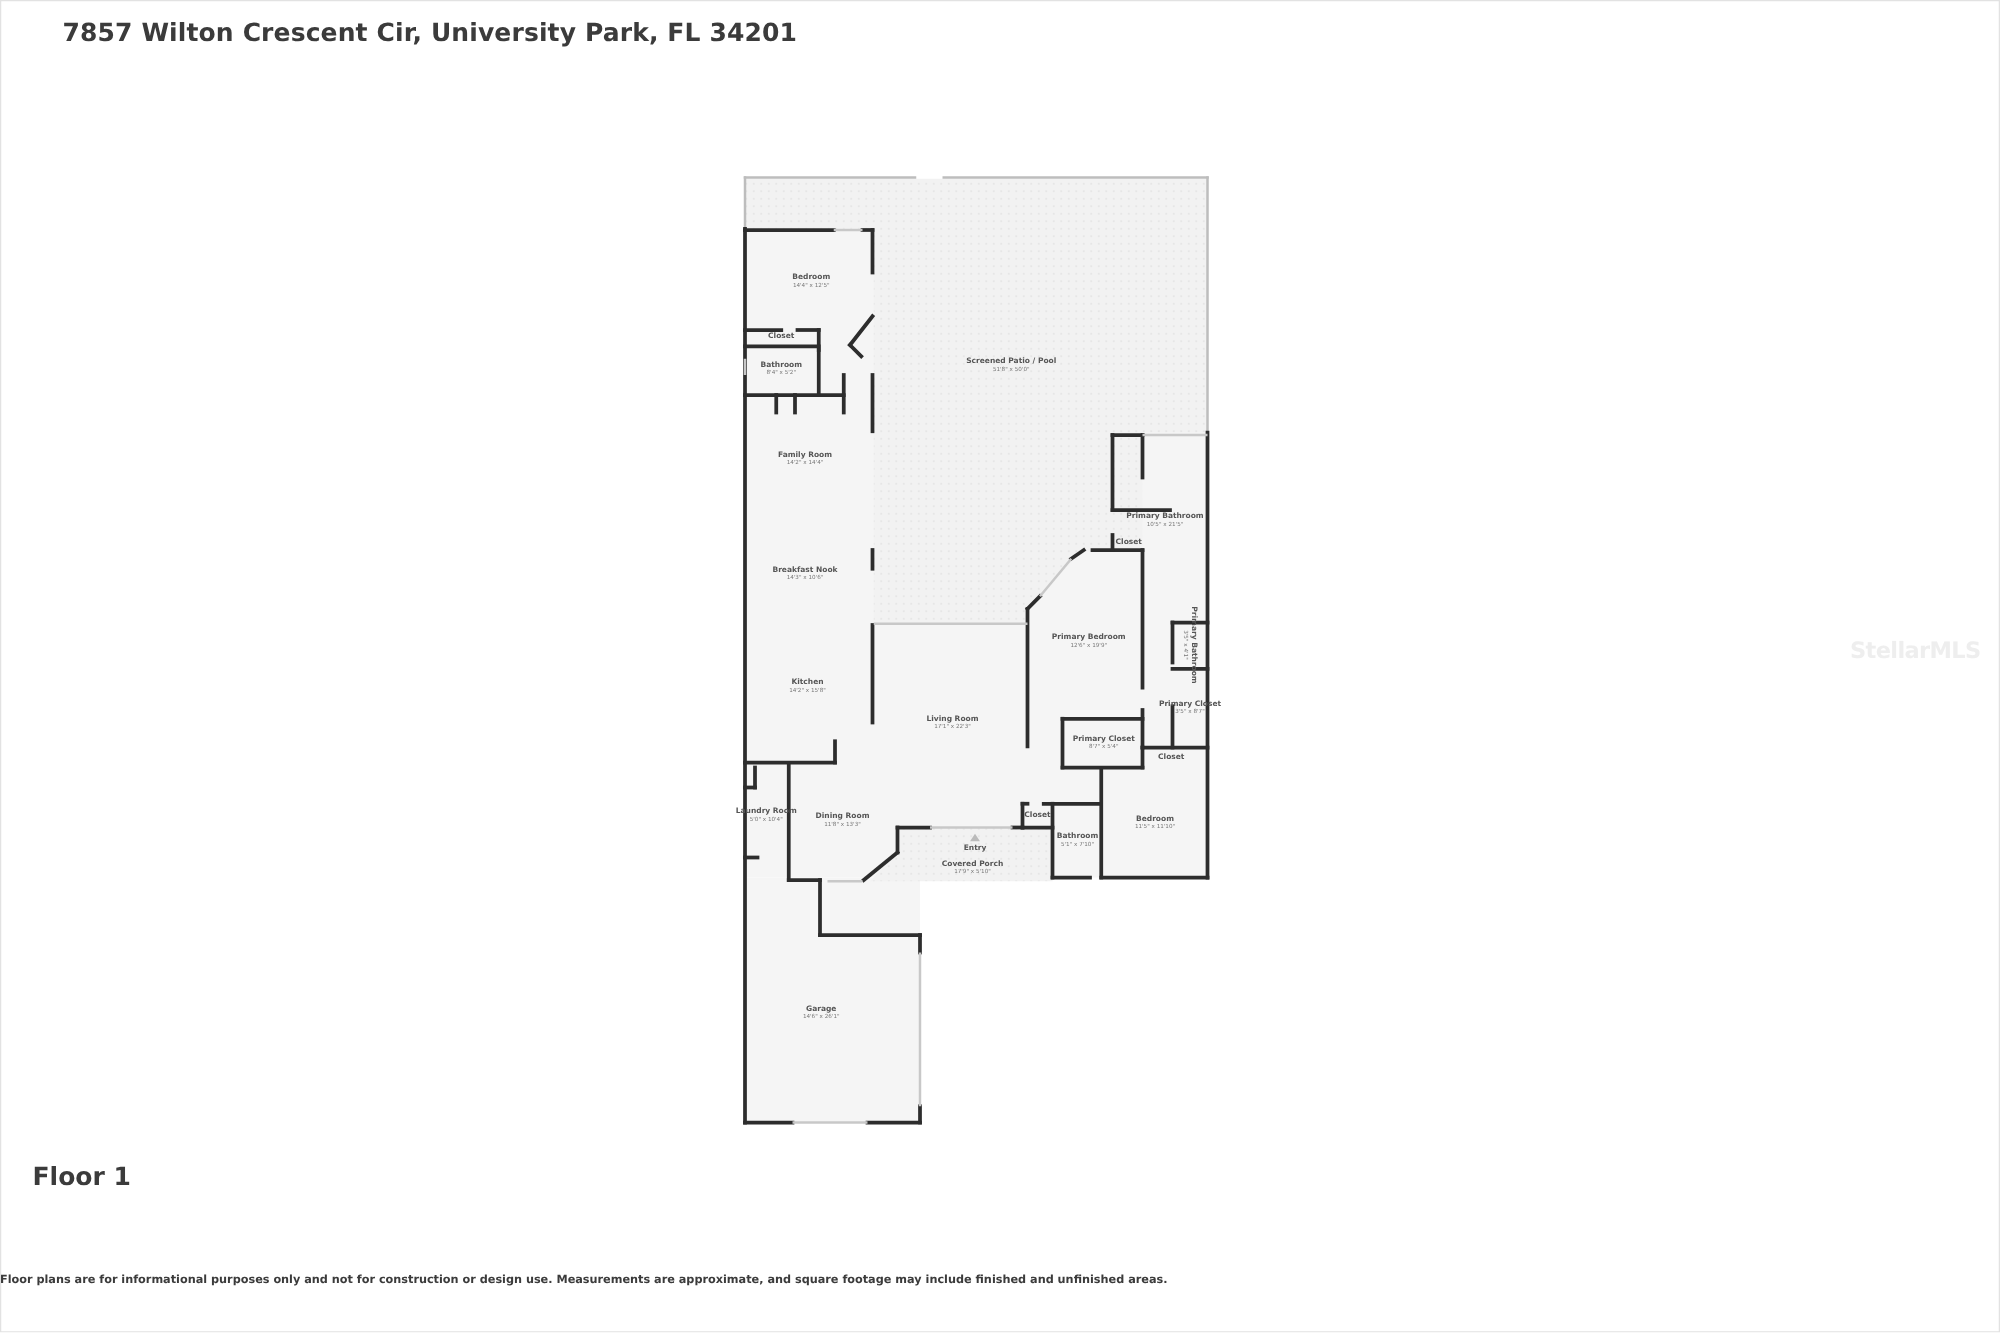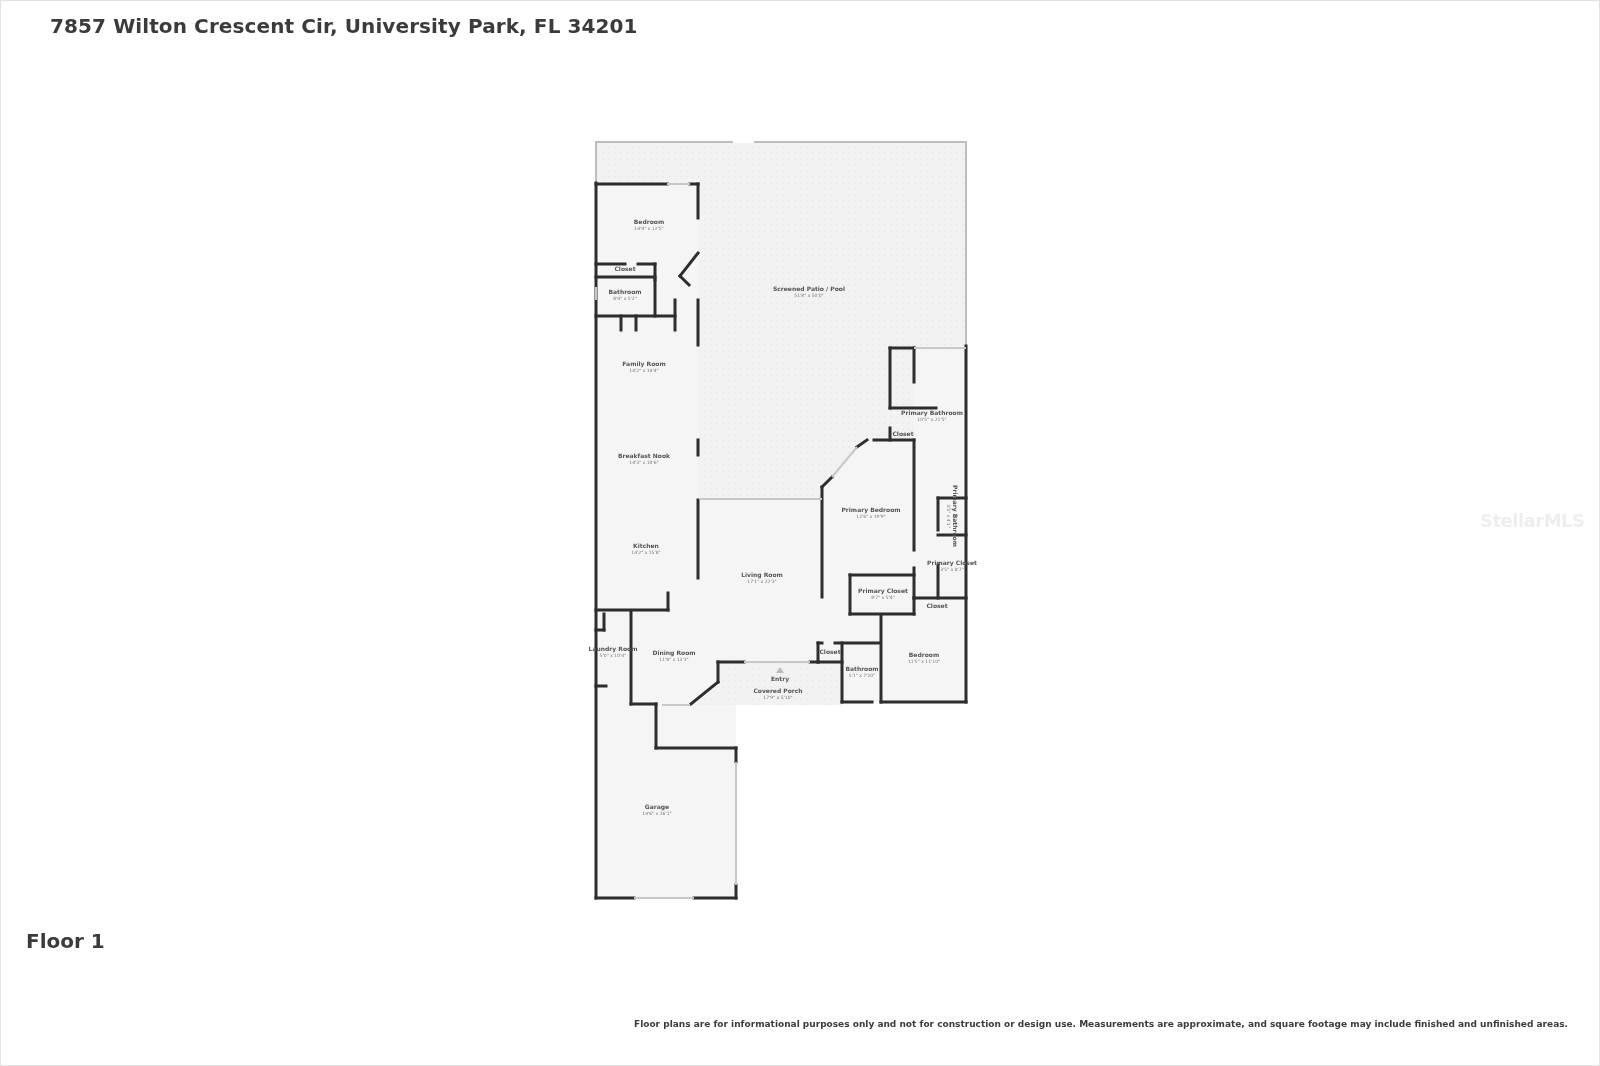--- a/index.html
+++ b/index.html
@@ -1,20 +1,20 @@
 <!DOCTYPE html>
 <html><head>
 <meta charset="utf-8">
 <style>
   html, body { margin: 0; padding: 0; background: #ffffff; }
   body { width: 1600px; height: 1066px; position: relative; overflow: hidden; font-family: "DejaVu Sans", sans-serif; }
   .frame { position: absolute; left: 0; top: 0; width: 1598px; height: 1064px; border: 1px solid #e2e2e2; }
   .title { position: absolute; left: 26px; top: 14px; font-size: 20px; font-weight: bold; color: #3b3b3b; letter-spacing: 0.1px; margin-left: 24px; }
   .floor-label { position: absolute; left: 26px; top: 929px; font-size: 20px; font-weight: bold; color: #3b3b3b; text-align: center; }
-  .disclaimer { position: absolute; left: 0; width: 1568px; top: 1019px; text-align: right; font-size: 9px; font-weight: bold; color: #3b3b3b; }
+  .disclaimer { position: absolute; left: 0; width: 1568px; top: 1019px; text-align: left; font-size: 9px; font-weight: bold; color: #3b3b3b; }
   .watermark { position: absolute; left: 1480px; top: 510px; font-size: 18px; font-weight: bold; color: #eeeeee; letter-spacing: -0.5px; }
   svg.plan { position: absolute; left: 0; top: 0; }
   .room-label { position: absolute; text-align: center; color: #555; transform: translate(-50%, -50%); white-space: nowrap; line-height: 1.25; }
   .room-label .nm { font-size: 6px; font-weight: bold; }
   .room-label .dm { font-size: 4.5px; color: #777; }
   .room-label.rot { transform: translate(-50%, -50%) rotate(90deg); }
 </style>
 </head>
 <body>
 

